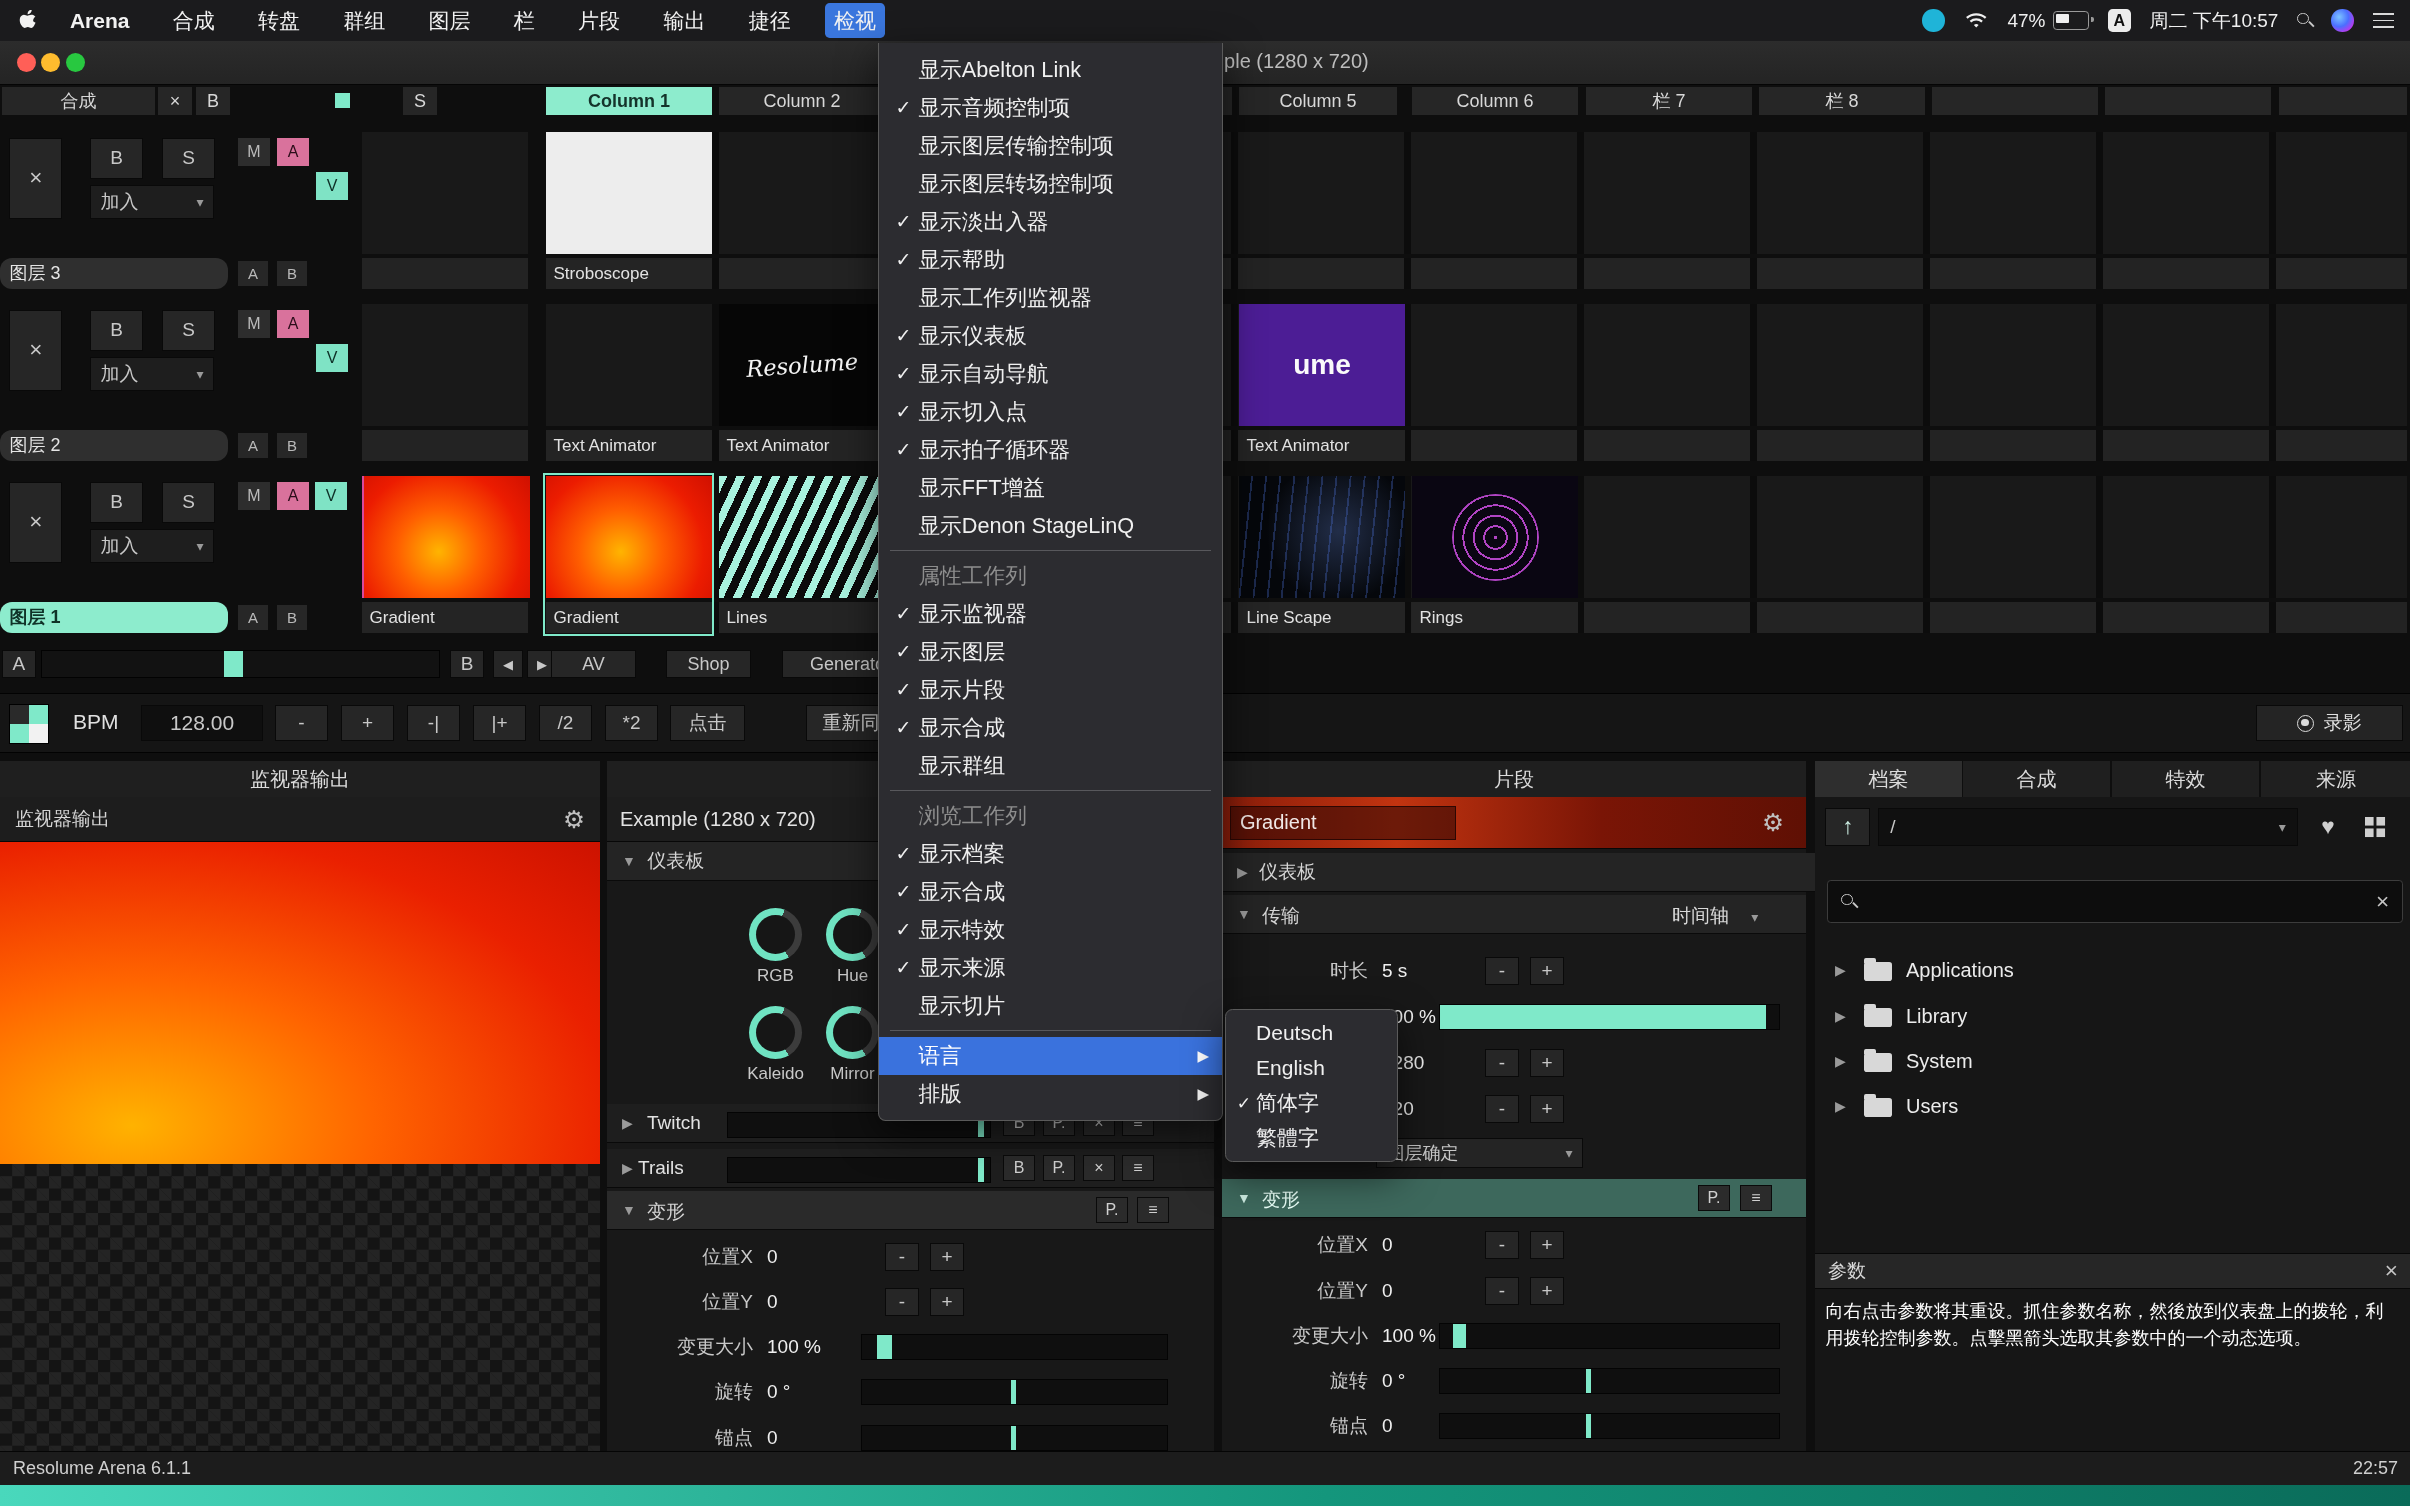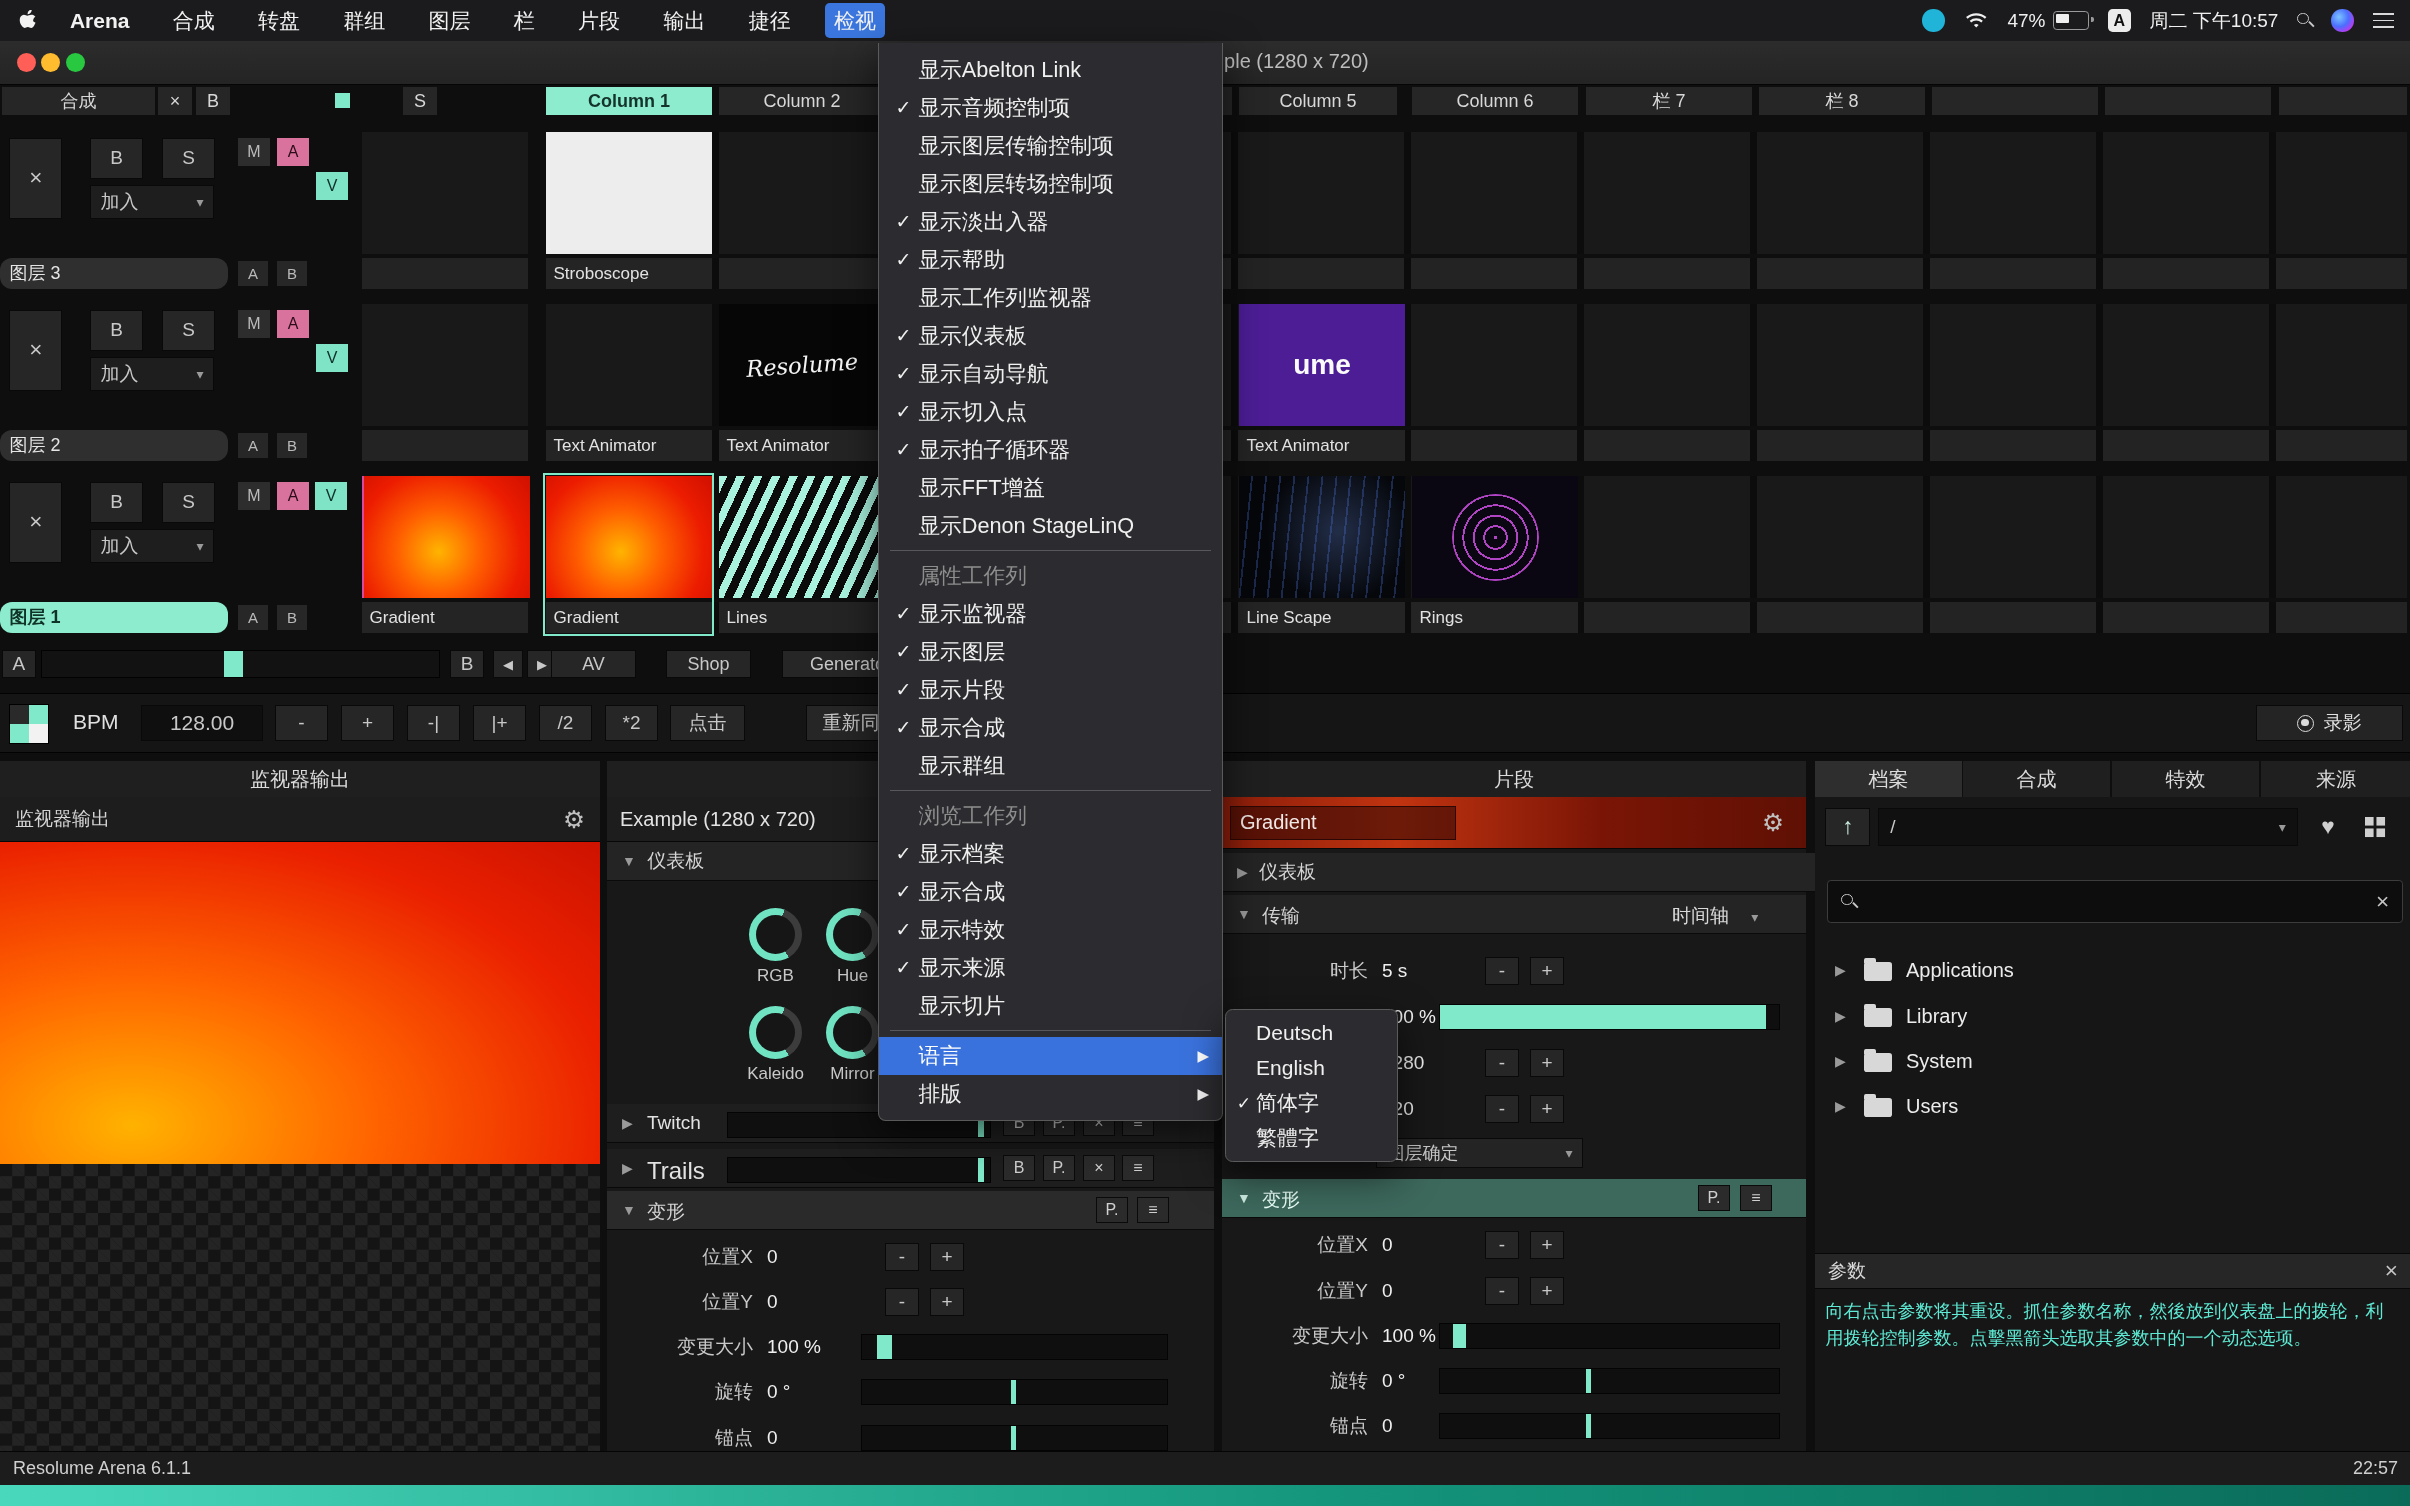--- a/index.html
+++ b/index.html
@@ -300,21 +300,21 @@
           <div class="tick" style="left:250px;width:5.6px;"></div>
         </div>
       <div class="fxbtn" style="left:396px;">B</div>
       <div class="fxbtn" style="left:436px;">P.</div>
       <div class="fxbtn" style="left:476px;">×</div>
       <div class="fxbtn" style="left:515px;">≡</div>
     </div>
 
     <div class="abs" style="left:0;top:352px;width:607px;height:38px;background:#1e1e1e;border-bottom:0.9px solid #090909;">
       <span class="tri abs" style="left:15px;top:11.3px;">▶</span>
-      <span class="abs" style="left:40px;top:7.5px;font-size:24px;color:#e2e2e2;">Trails</span>
+      <span class="abs" style="left:31px;top:7.5px;font-size:19px;color:#e2e2e2;">Trails</span>
       <div class="ptrack" style="left:120px;width:264px;">
           <div class="tick" style="left:250px;width:5.6px;"></div>
         </div>
       <div class="fxbtn" style="left:396px;">B</div>
       <div class="fxbtn" style="left:436px;">P.</div>
       <div class="fxbtn" style="left:476px;">×</div>
       <div class="fxbtn" style="left:515px;">≡</div>
     </div>
 
     <div class="sechead" style="left:0;top:394px;width:607px;background:#2a2a2a;">
@@ -494,21 +494,21 @@
     </div>
     <div class="abs" style="left:0;top:289px;width:596px;height:41px;">
       <span class="tri abs" style="left:20px;top:12.2px;">▶</span>
       <span class="folder" style="left:49px;top:12.2px;"></span>
       <span class="abs" style="left:91px;top:8.5px;font-size:20px;color:#ececec;">Users</span>
     </div>
     <div class="abs flexc" style="left:0;top:456px;width:596px;height:36px;background:#262626;border-top:0.9px solid #070707;border-bottom:0.9px solid #070707;justify-content:space-between;padding:0 13px;box-sizing:border-box;">
       <span style="font-size:19px;color:#dadada;">参数</span>
       <span style="font-size:22.6px;color:#c5c5c5;">×</span>
     </div>
-    <div class="abs" style="left:10.4px;top:501px;width:571px;font-size:18px;line-height:1.5;color:#5eead4;">向右点击参数将其重设。抓住参数名称，然後放到仪表盘上的拨轮，利用拨轮控制参数。点擊黑箭头选取其参数中的一个动态选项。</div>
+    <div class="abs" style="left:10.4px;top:501px;width:571px;font-size:18px;line-height:1.5;color:#ffffff;">向右点击参数将其重设。抓住参数名称，然後放到仪表盘上的拨轮，利用拨轮控制参数。点擊黑箭头选取其参数中的一个动态选项。</div>
   </div>
 
   <div class="abs flexc" style="left:0;top:1451px;width:2411px;height:34px;background:#1c1c1c;border-top:0.9px solid #050505;justify-content:space-between;padding:0 13px;box-sizing:border-box;">
     <span style="font-size:18px;color:#cfcfcf;">Resolume Arena 6.1.1</span>
     <span style="font-size:18px;color:#cfcfcf;">22:57</span>
   </div>
   <div class="abs" style="left:0;top:1485px;width:2411px;height:21.7px;background:linear-gradient(90deg,#49d8bc,#14967c 55%,#0a6b59);"></div>
 
   <div id="viewmenu">
     <div class="mi">

